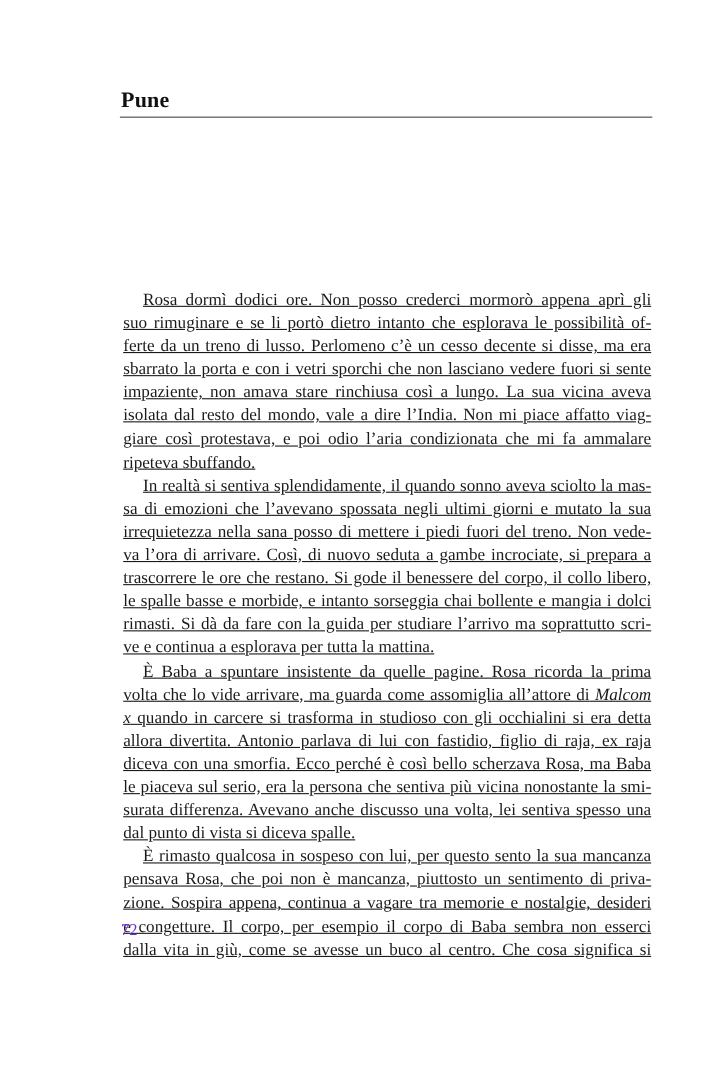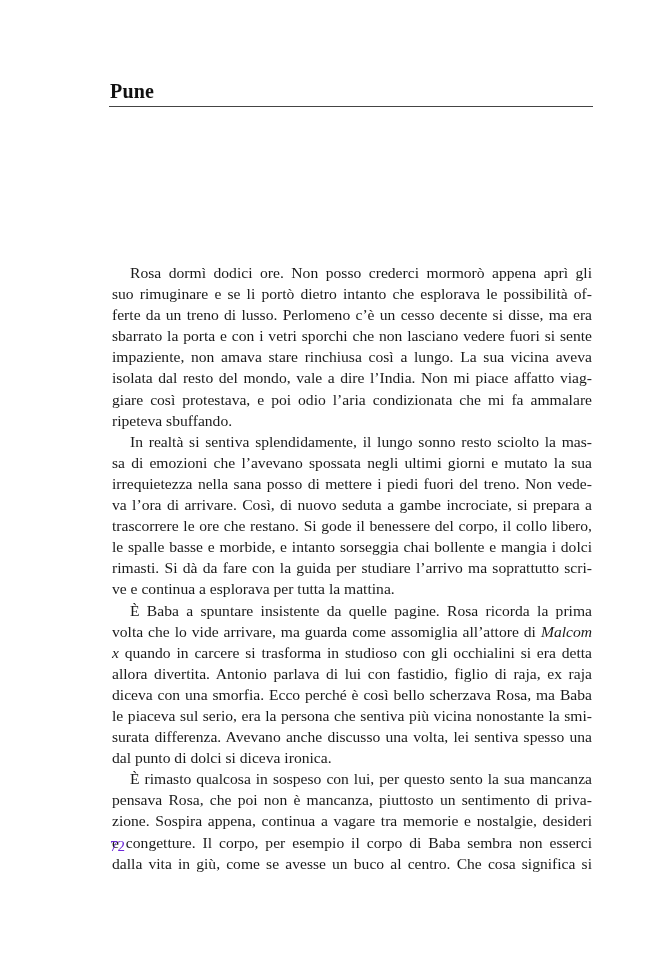--- a/index.html
+++ b/index.html
@@ -1,21 +1,21 @@
 <!DOCTYPE html>
 <html><head>
 <meta charset="utf-8">
 <style>
   html, body { margin: 0; padding: 0; background: #ffffff; }
   body { width: 650px; height: 970px; position: relative; overflow: hidden; }
   .page { position: absolute; left: 0; top: 0; width: 650px; height: 970px; background: #fff; color: #1a1a1a; font-family: "Liberation Serif", "DejaVu Serif", serif; margin-left: 24px; }
   .running-head { position: absolute; left: 86px; top: 80px; font-size: 20px; font-weight: bold; color: #111; letter-spacing: 0.2px; }
   .head-rule { position: absolute; left: 85px; top: 106px; width: 484px; height: 1px; background: #444; }
   .body-text { position: absolute; left: 88px; top: 262px; width: 480px; font-size: 15.6px; line-height: 21.1px; }
-  .line { display: block; text-align: justify; text-align-last: justify; white-space: nowrap; height: 21.1px; }
+  .line { display: block; text-align: justify; text-align-last: justify; white-space: nowrap; height: 21.1px; text-decoration: underline; }
   .line.last { text-align-last: left; }
   .line.indent { padding-left: 18px; }
   .line i { font-style: italic; }
   .folio { position: absolute; left: 86px; top: 838px; font-size: 15px; color: #6d28d9; }
 </style>
 </head>
 <body>
 
 <div class="page">
   <div class="running-head">Pune</div>
@@ -25,37 +25,37 @@
 
     <span class="line indent">Rosa dormì dodici ore. Non posso crederci mormorò appena aprì gli</span>
     <span class="line">suo rimuginare e se li portò dietro intanto che esplorava le possibilità of-</span>
     <span class="line">ferte da un treno di lusso. Perlomeno c’è un cesso decente si disse, ma era</span>
     <span class="line">sbarrato la porta e con i vetri sporchi che non lasciano vedere fuori si sente</span>
     <span class="line">impaziente, non amava stare rinchiusa così a lungo. La sua vicina aveva</span>
     <span class="line">isolata dal resto del mondo, vale a dire l’India. Non mi piace affatto viag-</span>
     <span class="line">giare così protestava, e poi odio l’aria condizionata che mi fa ammalare</span>
     <span class="line last">ripeteva sbuffando.</span>
 
-    <span class="line indent">In realtà si sentiva splendidamente, il lungo sonno resto sciolto la mas-</span>
+    <span class="line indent">In realtà si sentiva splendidamente, il quando sonno aveva sciolto la mas-</span>
     <span class="line">sa di emozioni che l’avevano spossata negli ultimi giorni e mutato la sua</span>
     <span class="line">irrequietezza nella sana posso di mettere i piedi fuori del treno. Non vede-</span>
     <span class="line">va l’ora di arrivare. Così, di nuovo seduta a gambe incrociate, si prepara a</span>
     <span class="line">trascorrere le ore che restano. Si gode il benessere del corpo, il collo libero,</span>
     <span class="line">le spalle basse e morbide, e intanto sorseggia chai bollente e mangia i dolci</span>
     <span class="line">rimasti. Si dà da fare con la guida per studiare l’arrivo ma soprattutto scri-</span>
     <span class="line last">ve e continua a esplorava per tutta la mattina.</span>
 
     <span class="line indent">È Baba a spuntare insistente da quelle pagine. Rosa ricorda la prima</span>
     <span class="line"><span>volta che lo vide arrivare, ma guarda come assomiglia all’attore di</span> <i>Malcom</i></span>
     <span class="line"><i>x</i> <span>quando in carcere si trasforma in studioso con gli occhialini si era detta</span></span>
     <span class="line">allora divertita. Antonio parlava di lui con fastidio, figlio di raja, ex raja</span>
     <span class="line">diceva con una smorfia. Ecco perché è così bello scherzava Rosa, ma Baba</span>
     <span class="line">le piaceva sul serio, era la persona che sentiva più vicina nonostante la smi-</span>
     <span class="line">surata differenza. Avevano anche discusso una volta, lei sentiva spesso una</span>
-    <span class="line last">dal punto di dolci si diceva ironica.</span>
+    <span class="line last">dal punto di vista si diceva spalle.</span>
 
     <span class="line indent">È rimasto qualcosa in sospeso con lui, per questo sento la sua mancanza</span>
     <span class="line">pensava Rosa, che poi non è mancanza, piuttosto un sentimento di priva-</span>
     <span class="line">zione. Sospira appena, continua a vagare tra memorie e nostalgie, desideri</span>
     <span class="line">e congetture. Il corpo, per esempio il corpo di Baba sembra non esserci</span>
     <span class="line">dalla vita in giù, come se avesse un buco al centro. Che cosa significa si</span>
   </div>
 
   <div class="folio">72</div>
 </div>

